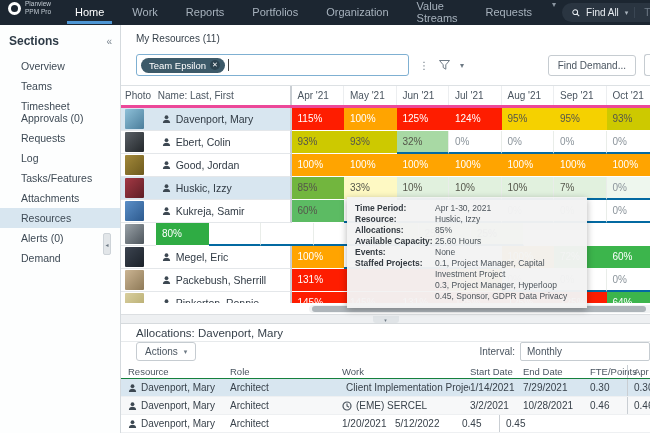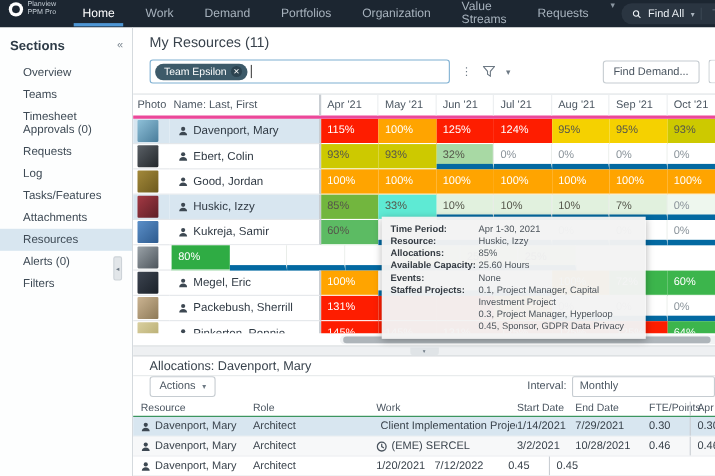--- a/index.html
+++ b/index.html
@@ -38,21 +38,21 @@
   .sb-coll { color:#7a858f; font-size:10px; cursor:pointer; }
   .sb-item { font-size:10.5px; color:#3e4a55; padding:4px 4px 4px 21px; cursor:pointer; }
   .sb-item.active { background:#d8e6f0; }
   .sb-handle { position:absolute; left:103px; top:233px; width:8px; height:22px; background:#e2e6e9;
                border:1px solid #cdd3d8; border-radius:2px; font-size:6px; color:#6d7984;
                display:flex; align-items:center; justify-content:center; cursor:pointer; }
 
   .main { flex:1; position:relative; overflow:hidden; background:#fff; }
 
   .title-bar { height:26px; display:flex; align-items:center; padding-left:15px; }
-  .page-title { font-size:13px; color:#38424c; }
+  .page-title { font-size:10px; color:#38424c; }
 
   .filter-bar { height:28px; display:flex; align-items:center; padding-left:15px; }
   .filter-box { width:273px; height:22px; border:1px solid #7fb0d2; border-radius:3px;
                 background:#fff; display:flex; align-items:center; padding:0 4px; gap:3px; }
   .chip { background:#3d5a69; color:#fff; font-size:9.5px; border-radius:9px; height:15px;
           display:flex; align-items:center; gap:4px; padding:0 5px 0 8px; white-space:nowrap; }
   .chip-x { width:10px; height:10px; border-radius:50%; background:#2c4350; color:#fff; font-size:7px;
             display:flex; align-items:center; justify-content:center; cursor:pointer; }
   .caret-line { width:1px; height:12px; background:#444; }
   .fb-icons { display:flex; align-items:center; gap:10px; margin-left:10px; color:#6d7984; }
@@ -78,21 +78,21 @@
   .g-row { height:23px; }
   .g-photo { width:35px; display:flex; align-items:center; padding-left:4px;
              border-bottom:1px solid #e4e7ea; }
   .photo { width:19px; height:20px; border-radius:1px; }
   .g-name { width:148px; display:flex; align-items:center; gap:5px; padding-left:8px;
             border-bottom:1px solid #e4e7ea; border-right:2px solid #c9ced3;
             font-size:10.5px; color:#303a44; }
   .g-row.sel .g-photo, .g-row.sel .g-name { background:#d8e6f0; }
   .g-cell { width:52.5px; flex:none; font-size:10px; line-height:22px; padding-left:6px;
             border-bottom:1px solid #fff; white-space:nowrap; overflow:hidden; }
-  .g-cell.pale { border-right:1px solid #e9ede9; border-bottom:5px solid #0369a1; }
+  .g-cell.pale { border-right:1px solid #e9ede9; border-bottom:2px solid #0369a1; }
   .person { flex:none; }
 
   
   .hscroll { height:11px; width:538px; display:flex; align-items:center; }
   .hs-track { margin-left:188px; width:344px; height:8px; border-radius:4px; background:#f1f3f4;
               position:relative; }
   .hs-thumb { position:absolute; left:3px; top:1px; height:6px; width:334px; border-radius:3px;
               background:#aeb5ba; cursor:grab; }
 
   
@@ -149,21 +149,21 @@
     <div class="brand">
       <span class="logo"></span>
       <span class="brand-txt">
         <span>Planview</span><br>
         <span>PPM Pro</span>
       </span>
     </div>
     <div class="nav-items" id="nav-items">
         <div class="nav-item active">Home</div>
         <div class="nav-item">Work</div>
-        <div class="nav-item">Demand</div>
+        <div class="nav-item">Reports</div>
         <div class="nav-item">Portfolios</div>
         <div class="nav-item">Organization</div>
         <div class="nav-item">Value Streams</div>
         <div class="nav-item">Requests</div>
       </div>
     <span class="nav-caret">▾</span>
     <div class="searchpill">
       <svg class="mag icon" viewBox="0 0 10 10">
         <circle cx="4" cy="4" r="3" fill="none" stroke="#e8edf2" stroke-width="1.3"></circle>
         <line x1="6.2" y1="6.2" x2="9" y2="9" stroke="#e8edf2" stroke-width="1.3"></line>
@@ -184,21 +184,21 @@
       <div id="sb-items">
           <div class="sb-item">Overview</div>
           <div class="sb-item">Teams</div>
           <div class="sb-item">Timesheet Approvals (0)</div>
           <div class="sb-item">Requests</div>
           <div class="sb-item">Log</div>
           <div class="sb-item">Tasks/Features</div>
           <div class="sb-item">Attachments</div>
           <div class="sb-item active">Resources</div>
           <div class="sb-item">Alerts (0)</div>
-          <div class="sb-item">Filters</div>
+          <div class="sb-item">Demand</div>
         </div>
     </div>
 
     <div class="main">
       <div class="title-bar">
         <span class="page-title">My Resources (11)</span>
       </div>
 
       <div class="filter-bar">
         <div class="filter-box">
@@ -294,21 +294,21 @@
                 <span class="photo" style="background: linear-gradient(135deg, rgb(164, 57, 68), rgb(94, 30, 38));"></span>
               </div>
               <div class="g-name">
                 <svg class="icon person" width="9" height="10" viewBox="0 0 10 10">
                   <circle cx="5" cy="3" r="2.1" fill="#3d4852"></circle>
                   <path d="M1 9.5c0-2.3 1.8-3.6 4-3.6s4 1.3 4 3.6z" fill="#3d4852"></path>
                 </svg>
                 <span>Huskic, Izzy</span>
               </div>
               <div class="g-cell" style="background: rgb(114, 182, 62); color: rgb(85, 86, 75);">85%</div>
-              <div class="g-cell" style="background: #5eead4; color: rgb(85, 86, 75);">33%</div>
+              <div class="g-cell" style="background: #fef9c3; color: rgb(85, 86, 75);">33%</div>
               <div class="g-cell pale" style="background: rgb(225, 241, 222); color: rgb(85, 86, 75);">10%</div>
               <div class="g-cell pale" style="background: rgb(225, 241, 222); color: rgb(85, 86, 75);">10%</div>
               <div class="g-cell pale" style="background: rgb(225, 241, 222); color: rgb(85, 86, 75);">10%</div>
               <div class="g-cell pale" style="background: rgb(225, 241, 222); color: rgb(85, 86, 75);">7%</div>
               <div class="g-cell pale" style="background: rgb(238, 247, 238); color: rgb(139, 148, 155);">0%</div>
             </div>
             <div class="g-row">
               <div class="g-photo">
                 <span class="photo" style="background: linear-gradient(135deg, rgb(91, 143, 200), rgb(45, 90, 142));"></span>
               </div>
@@ -476,21 +476,21 @@
           <div class="t-row ">
             <div class="c-res">
               <svg class="icon person" width="9" height="10" viewBox="0 0 10 10">
                 <circle cx="5" cy="3" r="2.1" fill="#3d4852"></circle>
                 <path d="M1 9.5c0-2.3 1.8-3.6 4-3.6s4 1.3 4 3.6z" fill="#3d4852"></path>
               </svg>
               <span>Davenport, Mary</span>
             </div>
             <div class="c-role">Architect</div>
             <div class="c-start">1/20/2021</div>
-            <div class="c-end">7/12/2022</div>
+            <div class="c-end">5/12/2022</div>
             <div class="c-fte">0.45</div>
             <div class="c-apr">0.45</div>
           </div>
         </div>
 
       <div class="tooltip" id="tooltip">
           <div class="tip-row">
             <span class="tip-label">Time Period:</span>
             <span class="tip-value">Apr 1-30, 2021</span>
           </div>

